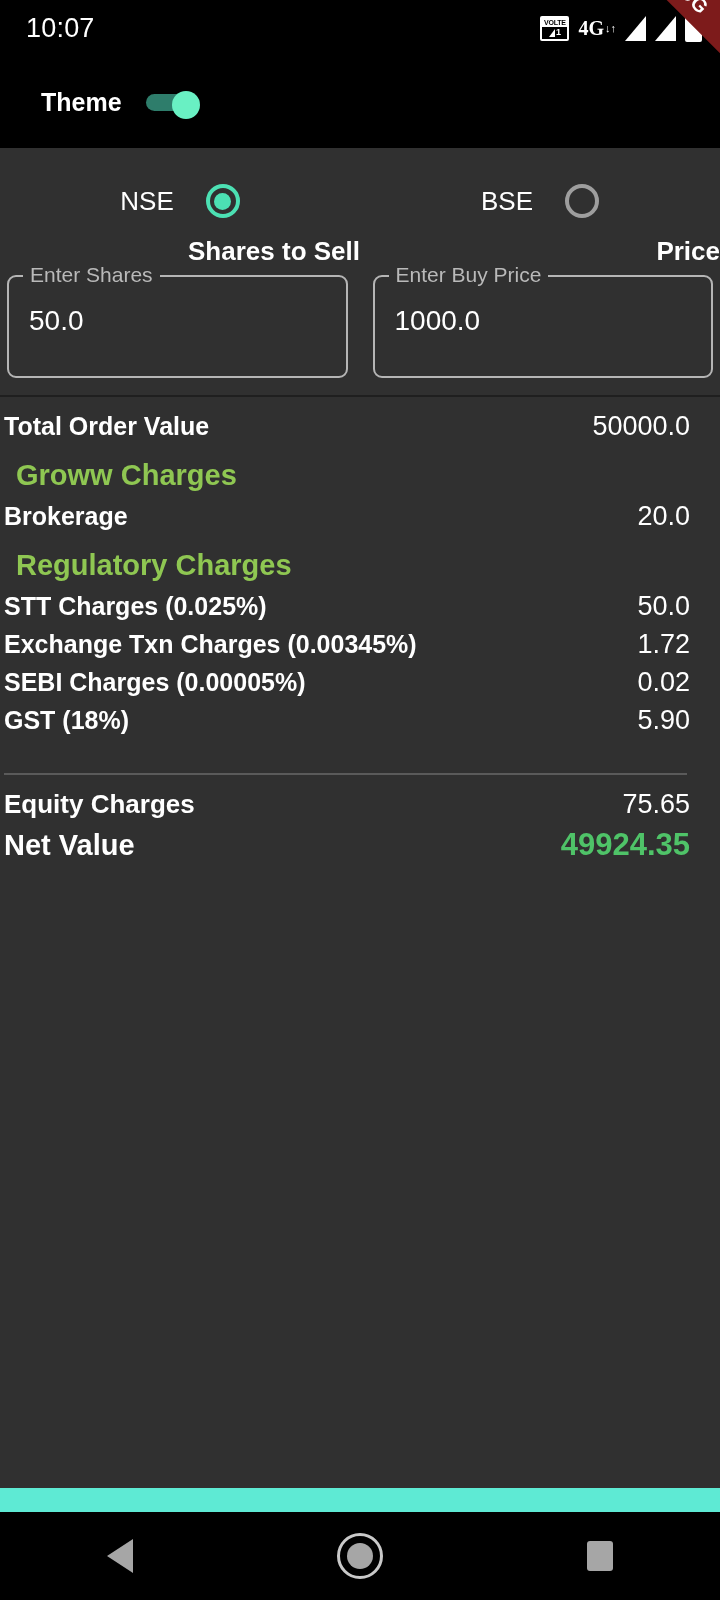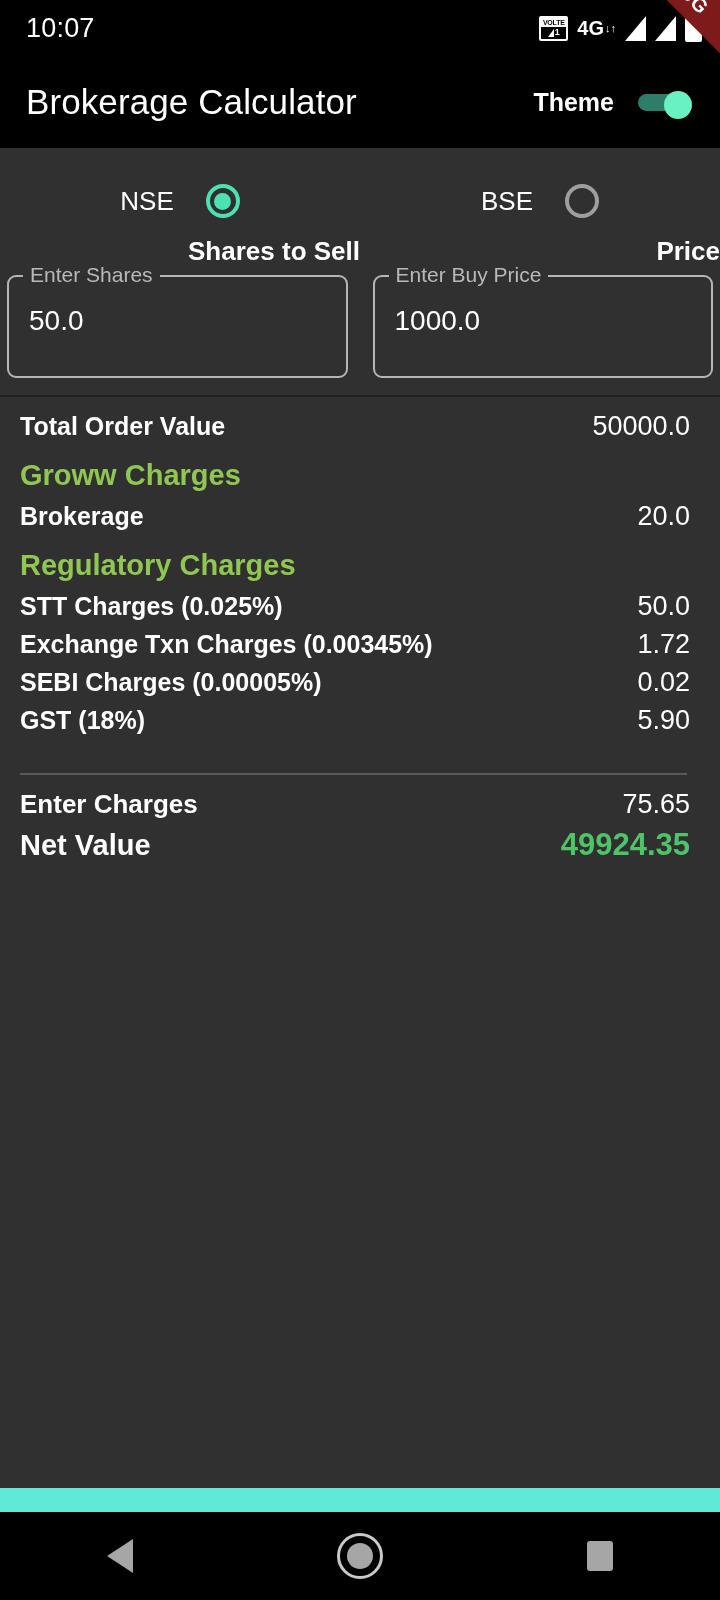--- a/index.html
+++ b/index.html
@@ -66,21 +66,21 @@
     justify-content: center;
     gap: 1px;
   }
   .volte-tri {
     width: 0; height: 0;
     border-left: 6px solid transparent;
     border-bottom: 8px solid #ffffff;
   }
   .volte-one { color: #ffffff; font-size: 9px; font-weight: bold; line-height: 9px; }
 
-  .net-4g { display: flex; align-items: center; gap: 1px; }
+  .net-4g { display: flex; align-items: center; gap: 1px; font-family: Liberation Serif, serif; }
   .net-4g-label { color: #ffffff; font-size: 20px; font-weight: bold; line-height: 20px; }
   .net-arrows { display: flex; flex-direction: column; font-size: 11px; color: #ffffff; line-height: 7px; }
   .net-arrow-row { display: flex; gap: 1px; }
 
   .sig-tri {
     width: 0; height: 0;
     border-left: 21px solid transparent;
     border-bottom: 25px solid #ffffff;
   }
 
@@ -301,21 +301,21 @@
     border: none;
     outline: none;
     width: 80%;
     font-family: "Liberation Sans", sans-serif;
   }
 
   
   #results {
     margin-top: 17px;
     border-top: 2px solid #1f1f1f;
-    padding: 14px 30px 0 20px;
+    padding: 14px 30px 0 4px;
   }
   .row {
     display: flex;
     align-items: baseline;
     justify-content: space-between;
     height: 38px;
   }
   .row-label {
     color: #ffffff;
     font-size: 25px;
@@ -327,20 +327,21 @@
     font-weight: normal;
     text-align: right;
   }
   .section-title {
     font-size: 29px;
     font-weight: bold;
     color: #8fc752;
     height: 52px;
     display: flex;
     align-items: center;
+    margin-left: 12px;
   }
   #totals-divider {
     height: 2px;
     background: #5a5a5a;
     margin: 30px 3px 14px 0;
   }
   .row.total .row-label { font-size: 26px; }
   .row.total .row-value { font-size: 27px; }
   .row.net { height: 48px; }
   .row.net .row-label { font-size: 29px; }
@@ -420,21 +421,20 @@
       <span class="sig-tri"></span>
       <span class="battery"></span>
     </div>
   </div>
 
   <div id="debug-ribbon">
     <span>DEBUG</span>
   </div>
 
   <div id="app-bar">
-    <div id="app-title">Brokerage Calculator</div>
     <div id="theme-group">
       <span id="theme-label">Theme</span>
       <span id="theme-switch">
         <span id="theme-track"></span>
         <span id="theme-thumb"></span>
       </span>
     </div>
   </div>
 
 
@@ -500,21 +500,21 @@
         <span class="row-value">0.02</span>
       </div>
       <div class="row">
         <span class="row-label">GST (18%)</span>
         <span class="row-value">5.90</span>
       </div>
 
       <div id="totals-divider"></div>
 
       <div class="row total">
-        <span class="row-label">Enter Charges</span>
+        <span class="row-label">Equity Charges</span>
         <span class="row-value">75.65</span>
       </div>
       <div class="row net">
         <span class="row-label">Net Value</span>
         <span class="row-value">49924.35</span>
       </div>
 
     </div>
   </div>
 

